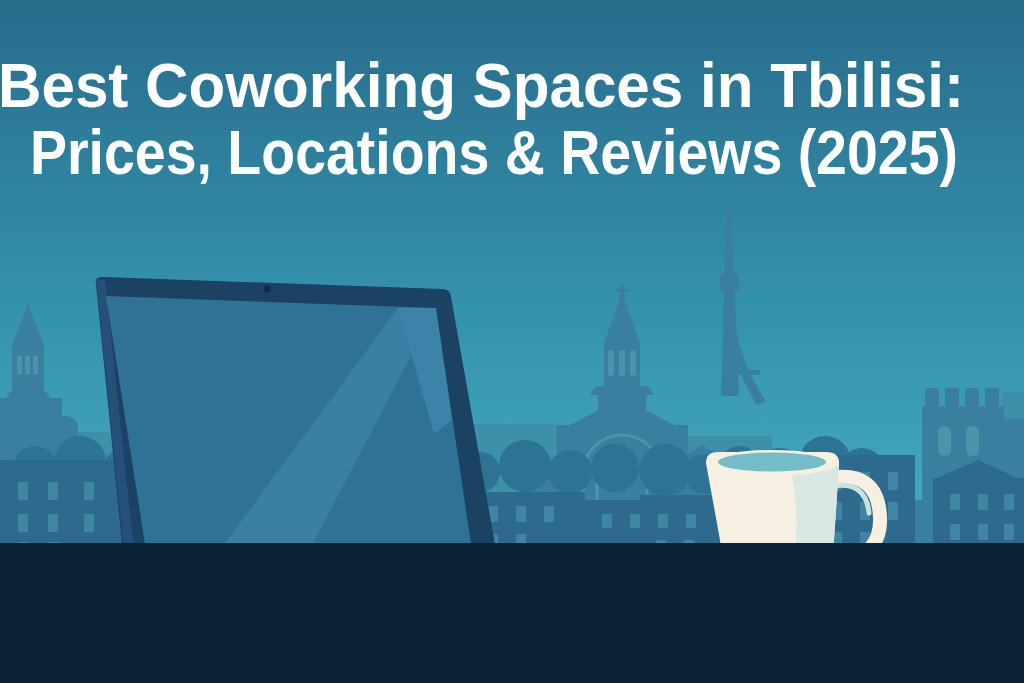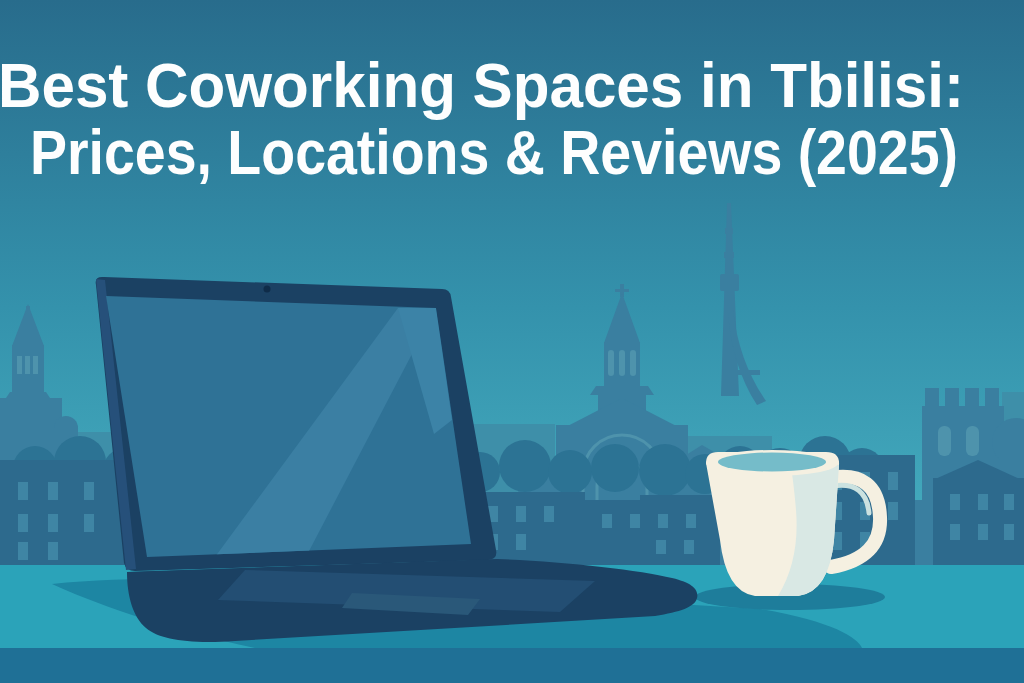--- a/index.html
+++ b/index.html
@@ -8,21 +8,21 @@
     --c-skyline-bush:#2C7394; --c-window-light:#3F85A4; --c-arch-detail:#4E93AC;
     --c-desk-top:#2BA3B9; --c-desk-shadow:#1D86A3; --c-desk-front:#1F7096;
     --c-laptop-body:#1B4163; --c-laptop-edge:#26507A; --c-laptop-hinge:#153A5C;
     --c-laptop-screen:#2F7296; --c-screen-highlight:#3B7FA3; --c-screen-corner:#3C83A7;
     --c-keyboard-panel:#234E73; --c-trackpad:#2A5879; --c-webcam:#0F2C49;
     --c-mug-body:#F5F0E1; --c-mug-shade:#D9E8E4; --c-mug-highlight:#CBE2E0;
     --c-coffee-surface:#75BCC9; --c-mug-shadow:#1E7D9B; --c-title-text:#FDFEFE;
   }
   html,body{margin:0;padding:0;background:#0c2236;}
   .stage{
-    position:relative;width:1024px;height:683px;overflow:hidden;
+    position:relative;width:1024px;height:543px;overflow:hidden;
     font-family:"Liberation Sans",sans-serif;
   }
   .stage svg{position:absolute;inset:0;display:block;}
   .title-text{
     font-family:"Liberation Sans","DejaVu Sans",sans-serif;
     font-weight:700;
     fill:var(--c-title-text,#fff);
   }
 </style>
 </head>

